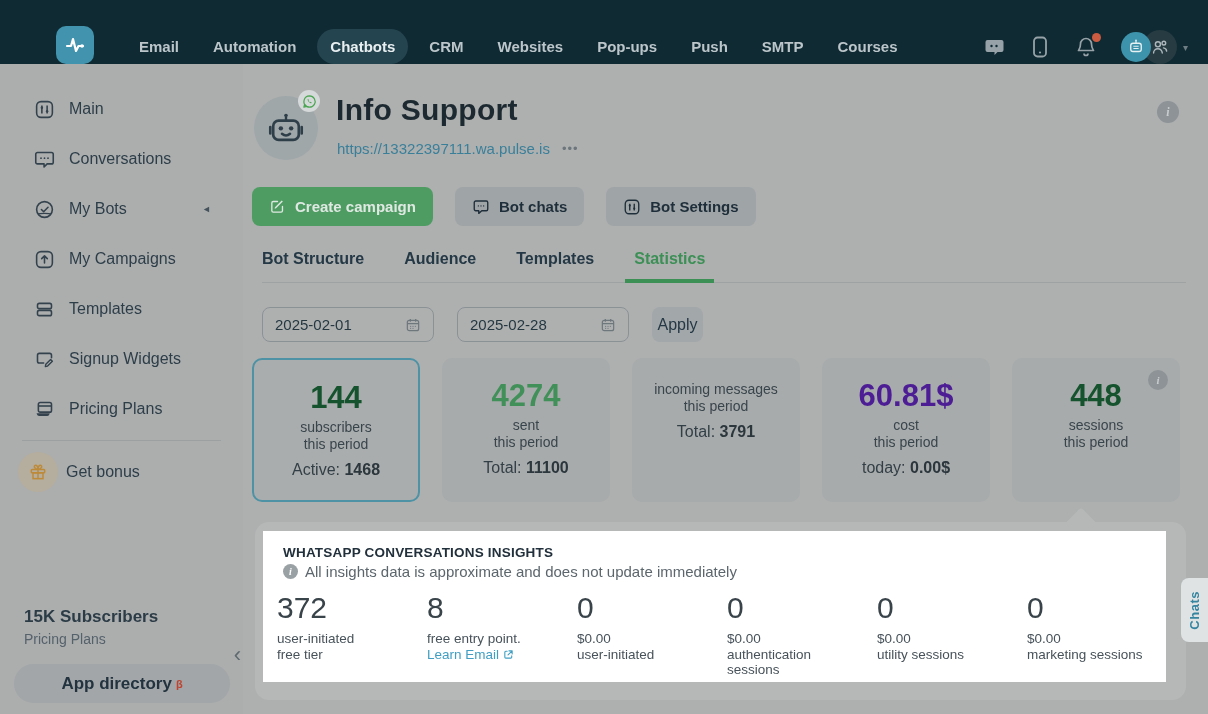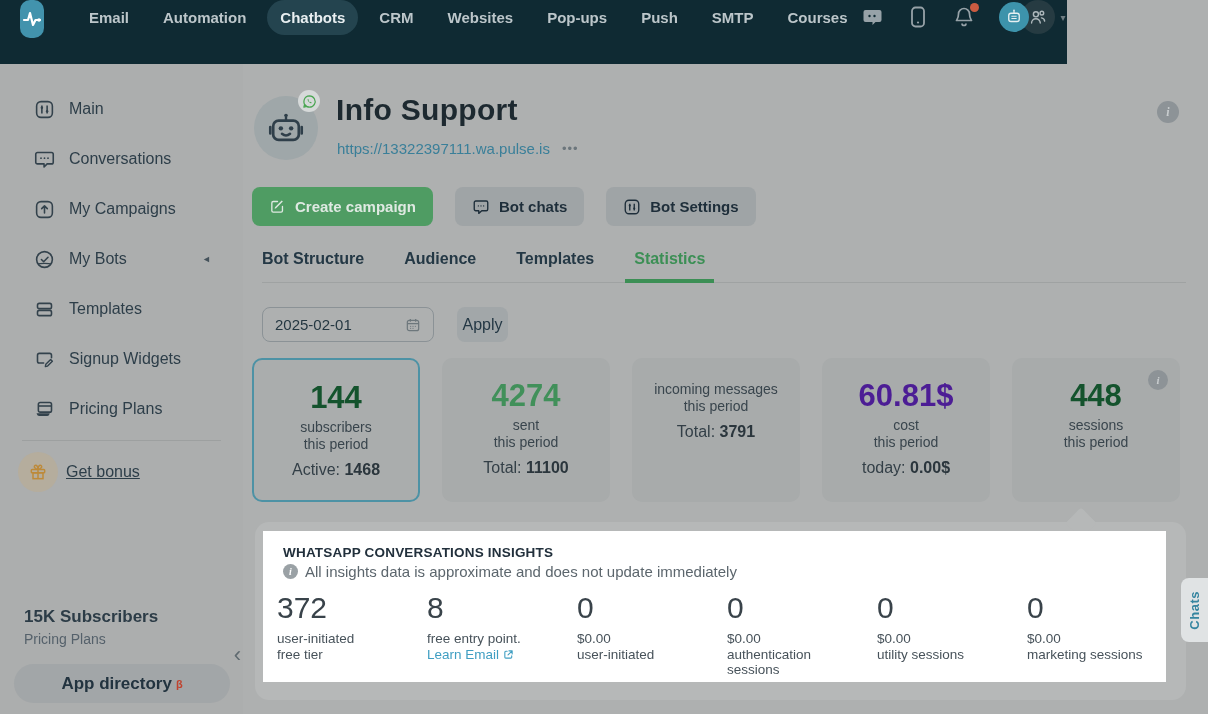--- a/index.html
+++ b/index.html
@@ -1,21 +1,21 @@
 <!DOCTYPE html>
 <html><head>
 <meta charset="utf-8">
 <style>
   * { margin:0; padding:0; box-sizing:border-box; }
   html,body { width:1208px; height:714px; }
   body { font-family:"Liberation Sans", sans-serif; background:#aeb0b0; position:relative; overflow:hidden; }
   .canvas { position:absolute; inset:0; width:1208px; height:714px; }
 
   
-  .navbar { position:absolute; top:0; left:0; width:1067px; height:64px; background:#0f2a33; display:flex; align-items:flex-start; z-index:50; }
+  .navbar { position:absolute; top:0; left:0; width:1208px; height:64px; background:#0f2a33; display:flex; align-items:flex-end; z-index:50;padding-left:36px; }
   .logo { width:38px; height:38px; border-radius:10px; background:#4293ad; margin-left:20px; display:flex; align-items:center; justify-content:center; cursor:pointer; }
   .nav-items { display:flex; align-items:center; margin-left:32px; gap:8px; }
   .nav-item { color:#bcc6ca; font-size:15px; font-weight:700; padding:9px 13px; border-radius:18px; cursor:pointer; white-space:nowrap; }
   .nav-item.active { background:#24444f; color:#e9eff1; }
   .nav-right { margin-left:auto; display:flex; align-items:center; gap:24px; margin-right:20px; }
   .nav-ico { width:22px; height:22px; display:flex; align-items:center; justify-content:center; cursor:pointer; position:relative; }
   .bell-dot { position:absolute; top:-3px; right:-4px; width:9px; height:9px; border-radius:50%; background:#cb5b41; }
   .avatar-group { display:flex; align-items:center; cursor:pointer; }
   .avatar-bot { width:30px; height:30px; border-radius:50%; background:#3d93ab; display:flex; align-items:center; justify-content:center; z-index:2; }
   .avatar-users { width:34px; height:34px; border-radius:50%; background:#263b42; display:flex; align-items:center; justify-content:center; margin-left:-8px; }
@@ -23,21 +23,21 @@
 
   
   .sidebar { position:absolute; top:64px; left:0; width:243px; height:650px; background:#acaeae; }
   .side-list { position:absolute; top:20px; left:0; width:100%; }
   .side-item { height:50px; display:flex; align-items:center; padding-left:34px; cursor:pointer; color:#2d3e49; font-size:16px; position:relative; }
   .side-item .lbl { margin-left:14px; }
   .side-item .collapse { position:absolute; right:32px; font-size:9px; color:#44525b; }
   .side-divider { height:1px; background:#9da0a0; margin:6px 22px 6px 22px; }
   .bonus-circle { width:40px; height:40px; border-radius:50%; background:#b5ad9d; display:flex; align-items:center; justify-content:center; margin-left:-10px; }
   .side-item.bonus { padding-left:28px; }
-  .side-item.bonus .lbl { margin-left:8px;text-decoration:underline; }
+  .side-item.bonus .lbl { margin-left:8px; }
 
   .plan-box { position:absolute; left:24px; top:543px; cursor:pointer; }
   .plan-title { font-size:17px; font-weight:700; color:#2c3c47; }
   .plan-sub { font-size:14px; color:#55616b; margin-top:4px; }
   .side-collapse { position:absolute; right:2px; top:578px; font-size:22px; color:#5f6a70; cursor:pointer; }
   .app-dir { position:absolute; left:14px; top:600px; width:216px; height:39px; border-radius:20px; background:#a2a6a8; display:flex; align-items:center; justify-content:center; cursor:pointer; }
   .app-dir .t { font-size:17px; font-weight:700; color:#22333f; }
   .app-dir sup { color:#c0422e; font-size:11px; font-weight:700; margin-left:4px; }
 
   
@@ -182,33 +182,33 @@
         <svg width="21" height="21" viewBox="0 0 24 24">
             <path d="M4 4 h16 a2 2 0 0 1 2 2 v9 a2 2 0 0 1 -2 2 h-5 l-3.5 3.5 V17 H4 a2 2 0 0 1 -2-2 V6 a2 2 0 0 1 2-2z" stroke="#33424c" stroke-width="1.8" fill="none" stroke-linejoin="round"></path>
             <circle cx="8" cy="10.5" r="1" fill="#33424c"></circle>
             <circle cx="12" cy="10.5" r="1" fill="#33424c"></circle>
             <circle cx="16" cy="10.5" r="1" fill="#33424c"></circle>
           </svg>
         <span class="lbl">Conversations</span>
       </div>
       <div class="side-item">
         <svg width="21" height="21" viewBox="0 0 24 24">
-            <rect x="3" y="3" width="18" height="18" rx="5" stroke="#33424c" stroke-width="1.8" fill="none"></rect>
-            <path d="M12 16 V8 M8.8 11 12 7.8 15.2 11" stroke="#33424c" stroke-width="1.8" fill="none" stroke-linecap="round" stroke-linejoin="round"></path>
-          </svg>
-        <span class="lbl">My Campaigns</span>
-      </div>
-      <div class="side-item">
-        <svg width="21" height="21" viewBox="0 0 24 24">
             <circle cx="12" cy="12" r="9" stroke="#33424c" stroke-width="1.8" fill="none"></circle>
             <path d="M8.5 12 l2.5 2.5 L16 9.5" stroke="#33424c" stroke-width="1.8" fill="none" stroke-linecap="round" stroke-linejoin="round"></path>
             <path d="M4.5 17.5 c2-1.5 13-1.5 15 0" stroke="#33424c" stroke-width="1.4" fill="none"></path>
           </svg>
         <span class="lbl">My Bots</span>
         <span class="collapse">◄</span>
+      </div>
+      <div class="side-item">
+        <svg width="21" height="21" viewBox="0 0 24 24">
+            <rect x="3" y="3" width="18" height="18" rx="5" stroke="#33424c" stroke-width="1.8" fill="none"></rect>
+            <path d="M12 16 V8 M8.8 11 12 7.8 15.2 11" stroke="#33424c" stroke-width="1.8" fill="none" stroke-linecap="round" stroke-linejoin="round"></path>
+          </svg>
+        <span class="lbl">My Campaigns</span>
       </div>
       <div class="side-item">
         <svg width="21" height="21" viewBox="0 0 24 24">
             <rect x="4" y="5" width="16" height="6" rx="2" stroke="#33424c" stroke-width="1.8" fill="none"></rect>
             <rect x="6" y="13" width="16" height="6" rx="2" stroke="#33424c" stroke-width="1.8" fill="none" transform="translate(-2,0)"></rect>
           </svg>
         <span class="lbl">Templates</span>
       </div>
       <div class="side-item">
         <svg width="21" height="21" viewBox="0 0 24 24">
@@ -324,20 +324,32 @@
         <svg width="16" height="16" viewBox="0 0 24 24">
             <rect x="3.5" y="5" width="17" height="15.5" rx="3" stroke="#6d777c" stroke-width="1.8" fill="none"></rect>
             <path d="M8 3 v4 M16 3 v4 M3.5 10 h17" stroke="#6d777c" stroke-width="1.8"></path>
             <circle cx="8.5" cy="14" r=".9" fill="#6d777c"></circle>
             <circle cx="12" cy="14" r=".9" fill="#6d777c"></circle>
             <circle cx="15.5" cy="14" r=".9" fill="#6d777c"></circle>
             <circle cx="8.5" cy="17" r=".9" fill="#6d777c"></circle>
             <circle cx="12" cy="17" r=".9" fill="#6d777c"></circle>
           </svg>
       </div>
+      <div class="date-input">
+        <span>2025-02-28</span>
+        <svg width="16" height="16" viewBox="0 0 24 24">
+            <rect x="3.5" y="5" width="17" height="15.5" rx="3" stroke="#6d777c" stroke-width="1.8" fill="none"></rect>
+            <path d="M8 3 v4 M16 3 v4 M3.5 10 h17" stroke="#6d777c" stroke-width="1.8"></path>
+            <circle cx="8.5" cy="14" r=".9" fill="#6d777c"></circle>
+            <circle cx="12" cy="14" r=".9" fill="#6d777c"></circle>
+            <circle cx="15.5" cy="14" r=".9" fill="#6d777c"></circle>
+            <circle cx="8.5" cy="17" r=".9" fill="#6d777c"></circle>
+            <circle cx="12" cy="17" r=".9" fill="#6d777c"></circle>
+          </svg>
+      </div>
       <button class="btn-apply">Apply</button>
     </div>
 
     <div class="cards">
       <div class="card selected">
         <div class="val c-red">144</div>
         <div class="lab">
           <div>subscribers</div>
           <div>this period</div>
         </div>

